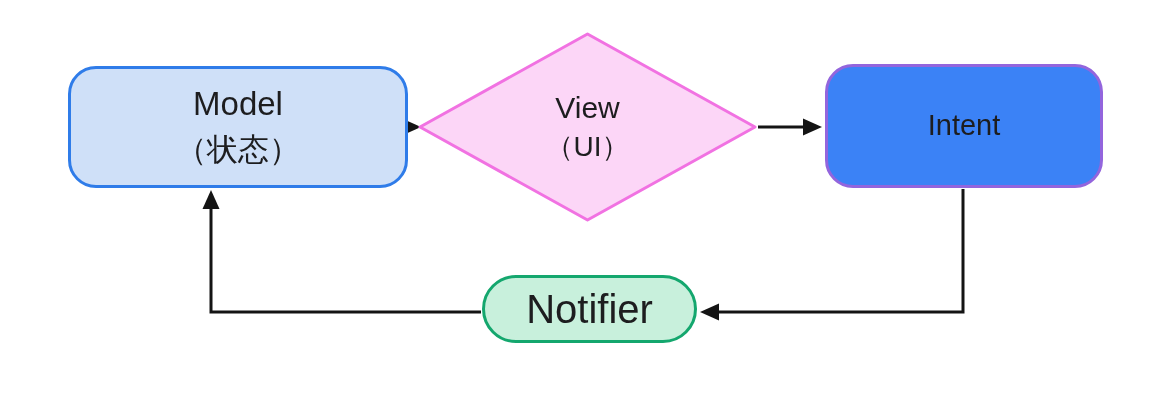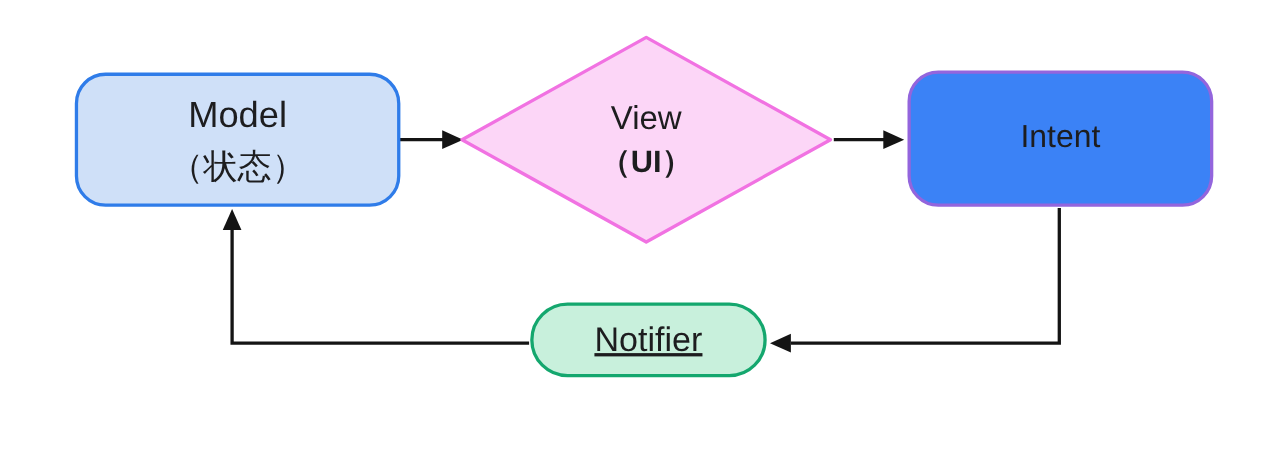--- a/index.html
+++ b/index.html
@@ -29,58 +29,58 @@
     justify-content: center;
     text-align: center;
     border-style: solid;
     border-width: 3px;
   }
   .node .title { font-weight: 500; line-height: 1.15; }
   .node .subtitle { font-weight: 500; line-height: 1.15; }
 
   .node-model {
     left: 68px; top: 66px;
-    width: 296px; height: 122px;
+    width: 340px; height: 122px;
     border-radius: 28px;
   }
   .node-model .title { font-size: 33px; }
-  .node-model .subtitle { font-size: 31px; margin-top: 11px; }
+  .node-model .subtitle { font-size: 31px; margin-top: 11px; font-family: Liberation Mono, monospace; }
 
   .node-intent {
     left: 825px; top: 64px;
     width: 278px; height: 124px;
     border-radius: 28px;
   }
   .node-intent .title { font-size: 29px; }
   .node-intent .subtitle { font-size: 27px; margin-top: 10px; }
 
   .node-notifier {
     left: 482px; top: 275px;
     width: 215px; height: 68px;
     border-radius: 34px;
   }
-  .node-notifier .title { font-size: 31px; text-decoration: underline; }
+  .node-notifier .title { font-size: 40px; }
 
   .diamond-wrap {
     position: absolute;
     left: 417px; top: 31px;
     width: 341px; height: 192px;
   }
   .diamond-wrap svg { position: absolute; left: 0; top: 0; }
   .diamond-label {
     position: absolute;
     left: 0; top: 0; right: 0; bottom: 0;
     display: flex;
     flex-direction: column;
     align-items: center;
     justify-content: center;
     text-align: left;
   }
   .diamond-label .title { font-size: 30px; font-weight: 500; line-height: 1.15; }
-  .diamond-label .subtitle { font-size: 28px; font-weight: 700; line-height: 1.15; margin-top: 6px; }
+  .diamond-label .subtitle { font-size: 28px; font-weight: 400; line-height: 1.15; margin-top: 6px; }
 
   .watermark {
     position: absolute;
     right: 9px; bottom: 9px;
     font-size: 24px;
     font-weight: 700;
     letter-spacing: 1px;
     color: #fdfdfd;
     text-shadow: 2px 2px 2px rgba(70,70,70,0.9), -1px -1px 1px rgba(170,170,170,0.6);
     white-space: nowrap;

